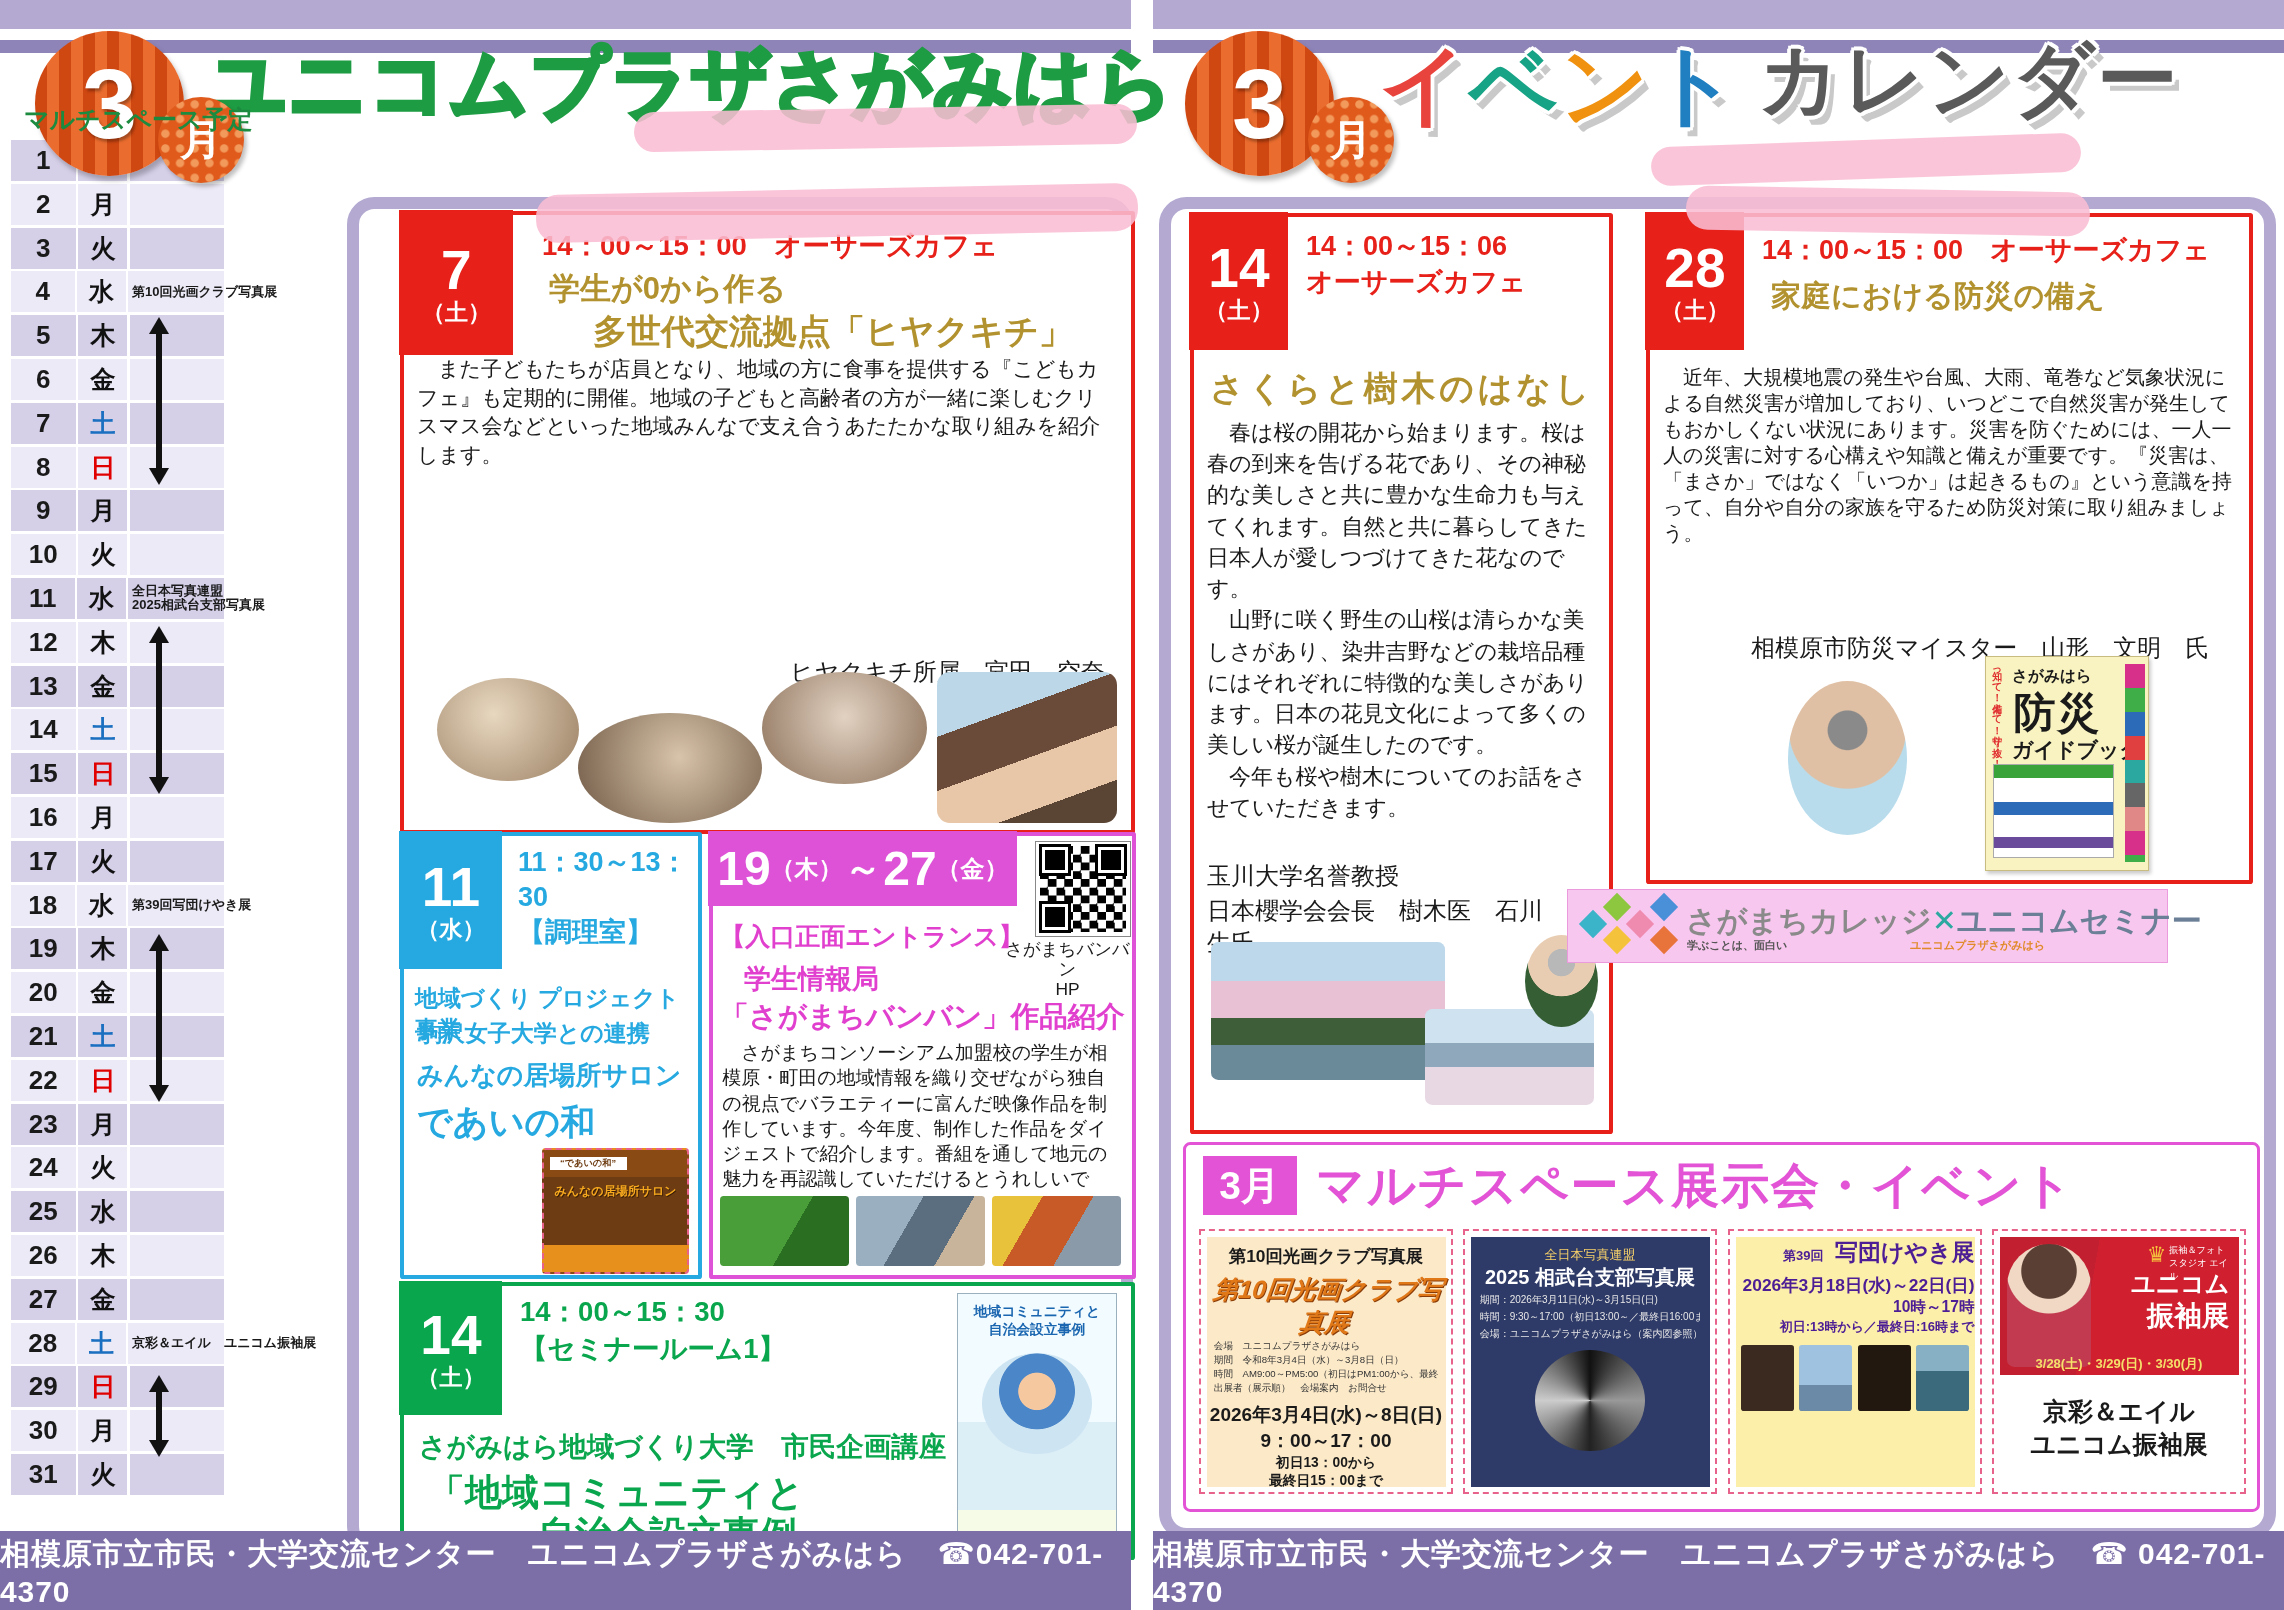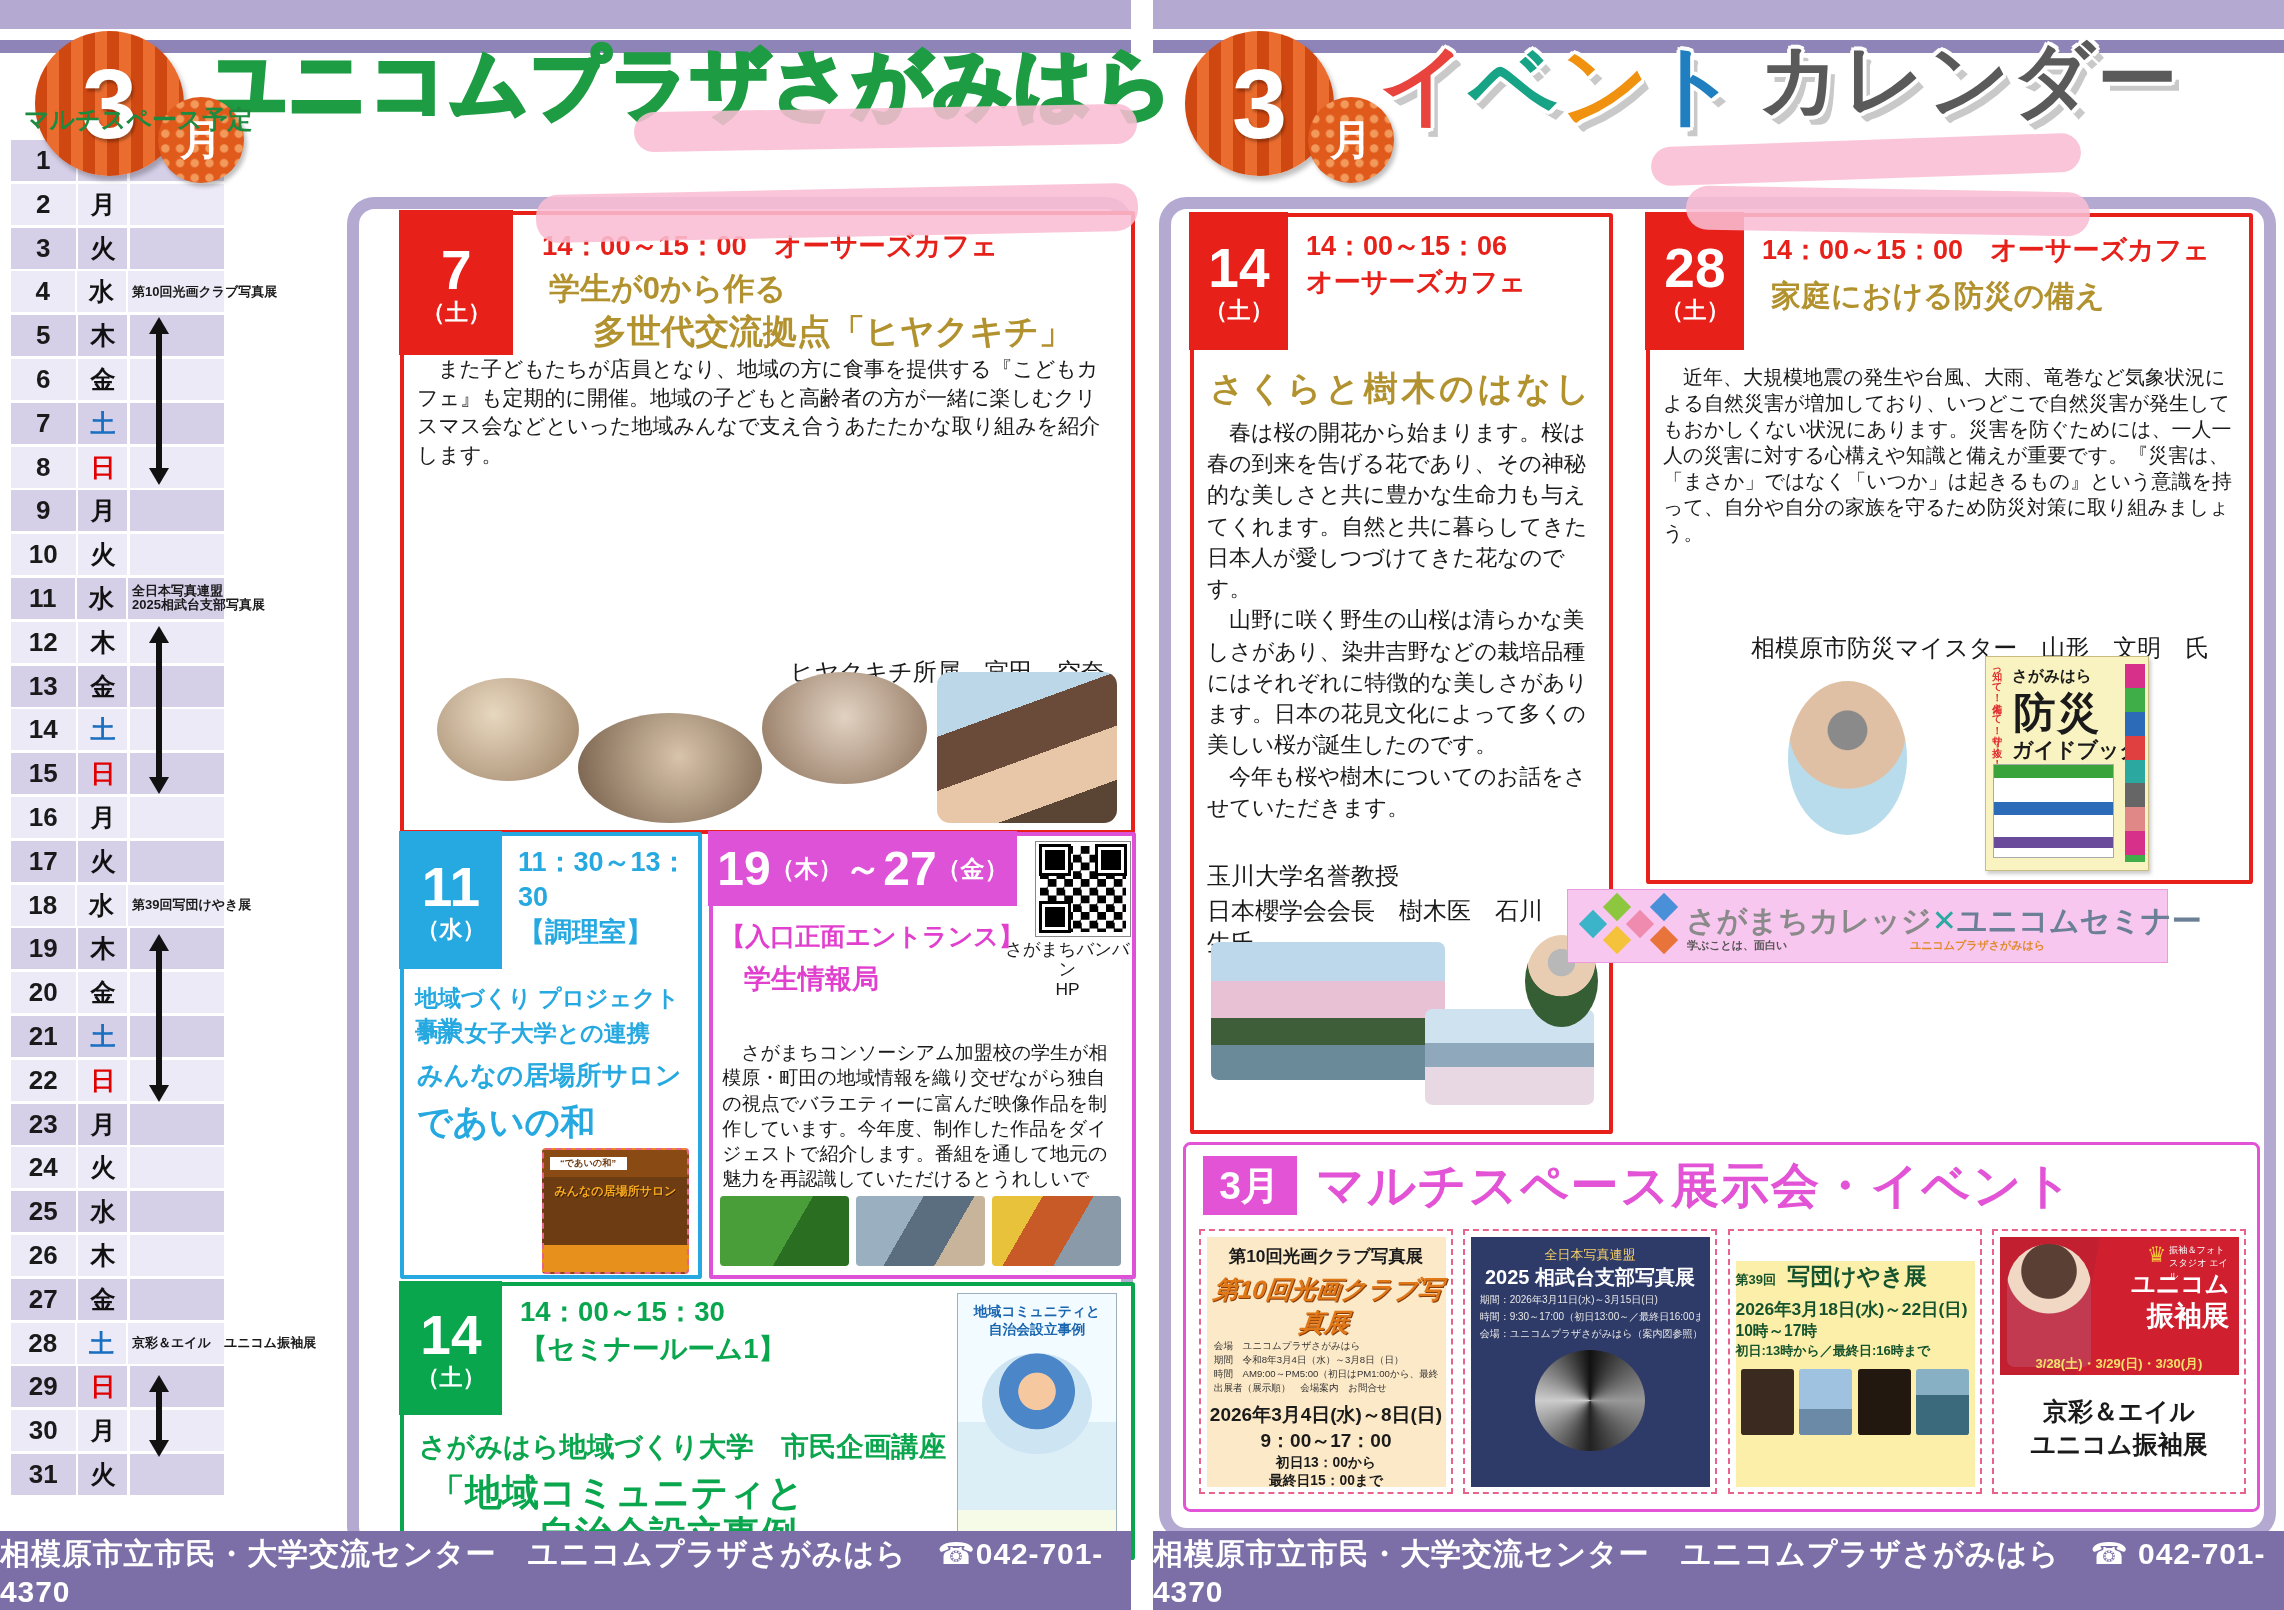--- a/index.html
+++ b/index.html
@@ -179,21 +179,21 @@
   #p1 .ln{font-size:9.6px;color:#333;text-align:left;margin:0.9px 7.3px;white-space:nowrap;overflow:hidden;}
   #p1 .d1{margin-top:7.3px;font-size:19px;font-weight:900;}
   #p1 .d2{font-size:19px;font-weight:900;}
   #p1 .d3{font-size:13.8px;font-weight:bold;}
   #p2 .in{position:absolute;inset:5.5px;background:#2e3a67;color:#fff;text-align:center;}
   #p2 .org{margin-top:9.2px;font-size:13px;color:#f5d06a;}
   #p2 .t{font-size:20px;font-weight:900;color:#fff;}
   #p2 .ln{font-size:10px;text-align:left;margin:2.8px 9.2px;color:#e8e8e8;white-space:nowrap;overflow:hidden;}
   #p2 .swirl{margin:9.2px auto 0;width:110px;height:101px;border-radius:50%;
       background:conic-gradient(#111,#999,#222,#ccc,#111);}
-  #p3 .in{position:absolute;inset:5.5px;background:#fcefa9;text-align:left;color:#14532d;margin-top:24px;}
+  #p3 .in{position:absolute;inset:5.5px;background:#fcefa9;text-align:right;color:#4c1d95;}
   #p3 .no{display:inline-block;font-size:13px;font-weight:bold;margin-top:9.2px;margin-right:7.3px;}
   #p3 .t{display:inline-block;font-size:23px;font-weight:900;}
   #p3 .d1{margin-top:5.5px;font-size:17.4px;font-weight:900;}
   #p3 .d2{font-size:15.6px;font-weight:bold;}
   #p3 .d3{font-size:13px;font-weight:bold;}
   #p3 .row{display:flex;justify-content:center;gap:5.5px;margin-top:9.2px;}
   #p3 .sq{width:53px;height:66px;border-radius:2.8px;}
   #p3 .s1{background:#3a2a20;} #p3 .s2{background:linear-gradient(#9ec2e0 0 60%,#6a8aa8 60%);}
   #p3 .s3{background:#22180f;} #p3 .s4{background:linear-gradient(#88b0c4 0 40%,#3a6a7c 40%);}
   #p4 .in{position:absolute;inset:5.5px;background:#fff;text-align:center;}
@@ -473,20 +473,21 @@
     </div>
     <div class="qr">
         <i class="q1"></i>
         <i class="q2"></i>
         <i class="q3"></i>
       </div>
     <div class="qrcap pre">さがまちバンバン
 HP</div>
     <div class="place mag-t">【入口正面エントランス】</div>
     <div class="l1 mag-t">学生情報局</div>
+    <div class="l2 mag-t">「さがまちバンバン」作品紹介</div>
     <div class="body">　さがまちコンソーシアム加盟校の学生が相模原・町田の地域情報を織り交ぜながら独自の視点でバラエティーに富んだ映像作品を制作しています。今年度、制作した作品をダイジェストで紹介します。番組を通して地元の魅力を再認識していただけるとうれしいです。</div>
     <div class="th t1"></div>
     <div class="th t2"></div>
     <div class="th t3"></div>
   </div>
 
   <div id="box14L" class="ebox grn-b">
     <div class="etab grn-bg">
       <span class="n">14</span>
       <span class="d">（土）</span>

